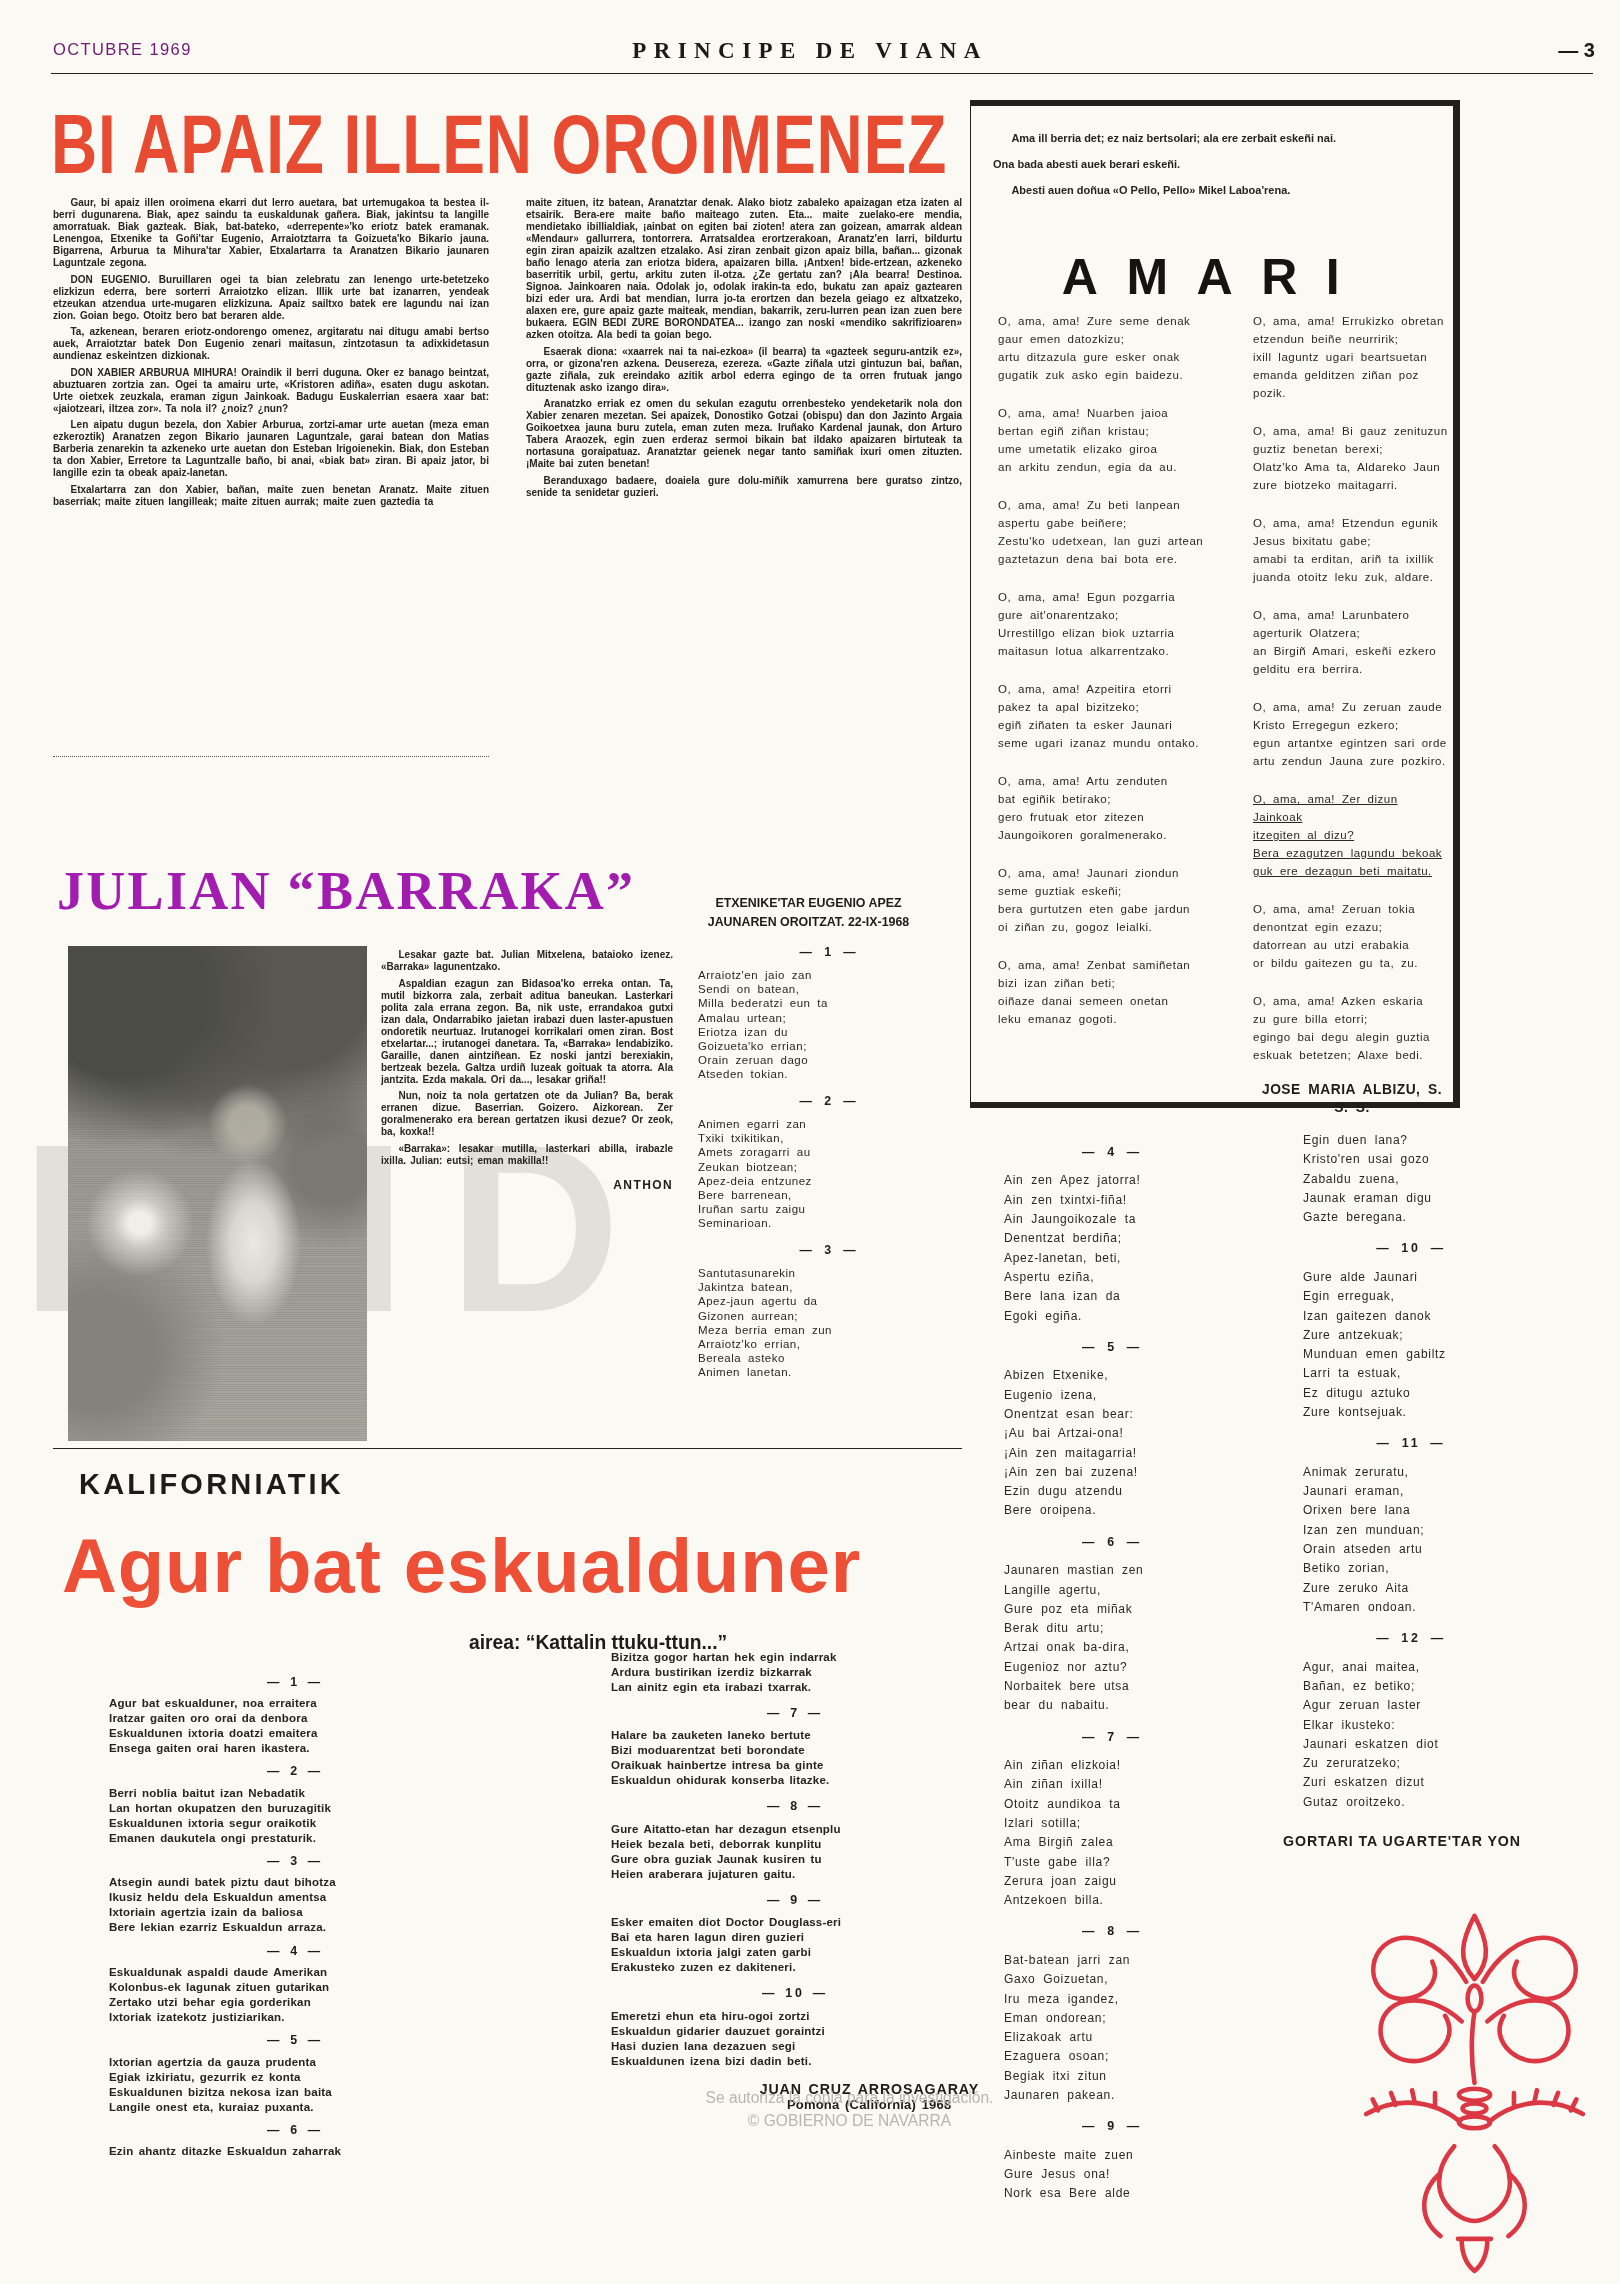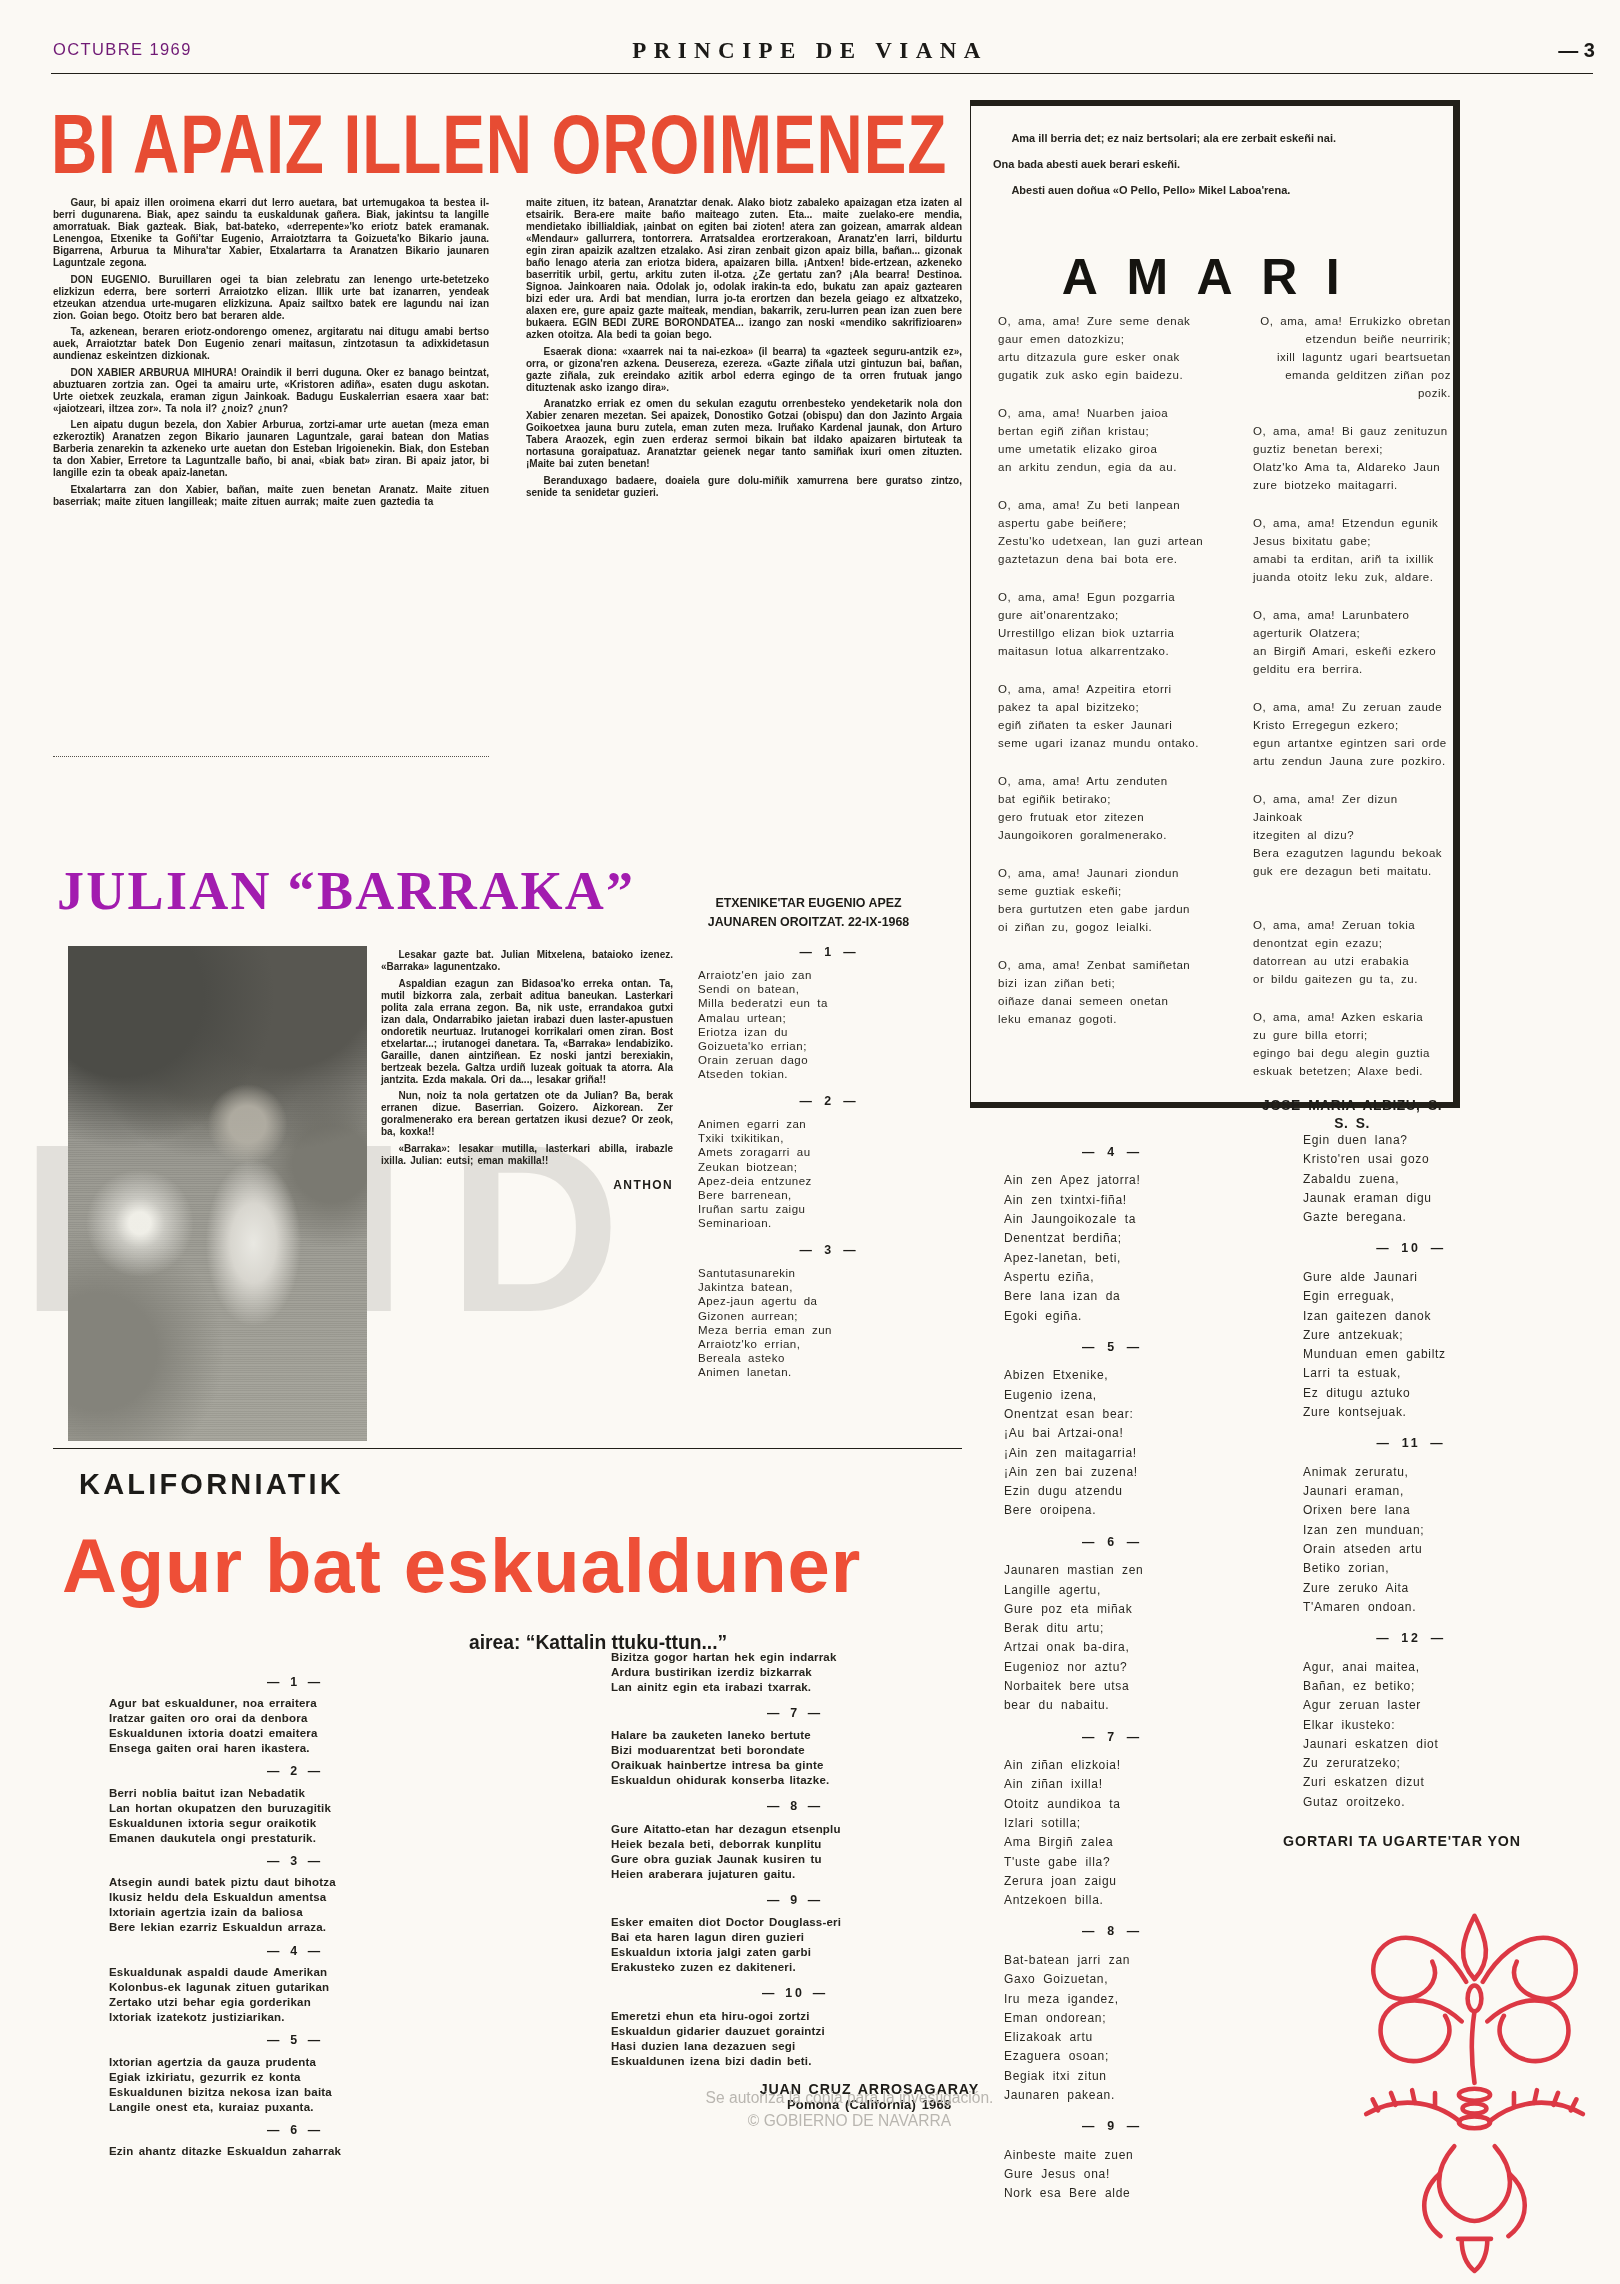--- a/index.html
+++ b/index.html
@@ -192,21 +192,21 @@
       </div>
     <div class="stanza">
         <div class="lines">O, ama, ama! Zenbat samiñetan
 bizi izan ziñan beti;
 oiñaze danai semeen onetan
 leku emanaz gogoti.</div>
       </div>
   </div>
 
   <div class="abs poem-light" style="left:1253px;top:312px;width:198px;">
-    <div class="stanza" style="margin-bottom:20px;text-align:right;">
+    <div class="stanza" style="margin-bottom:20px;">
         <div class="lines">O, ama, ama! Errukizko obretan
 etzendun beiñe neurririk;
 ixill laguntz ugari beartsuetan
 emanda gelditzen ziñan poz pozik.</div>
       </div>
     <div class="stanza" style="margin-bottom:20px;">
         <div class="lines">O, ama, ama! Bi gauz zenituzun
 guztiz benetan berexi;
 Olatz'ko Ama ta, Aldareko Jaun
 zure biotzeko maitagarri.</div>
@@ -222,21 +222,21 @@
 agerturik Olatzera;
 an Birgiñ Amari, eskeñi ezkero
 gelditu era berrira.</div>
       </div>
     <div class="stanza" style="margin-bottom:20px;">
         <div class="lines">O, ama, ama! Zu zeruan zaude
 Kristo Erregegun ezkero;
 egun artantxe egintzen sari orde
 artu zendun Jauna zure pozkiro.</div>
       </div>
-    <div class="stanza" style="margin-bottom:36px;">
+    <div class="stanza" style="margin-bottom:20px;text-decoration:underline;">
         <div class="lines">O, ama, ama! Zer dizun Jainkoak
 itzegiten al dizu?
 Bera ezagutzen lagundu bekoak
 guk ere dezagun beti maitatu.</div>
       </div>
     <div class="stanza" style="margin-bottom:20px;">
         <div class="lines">O, ama, ama! Zeruan tokia
 denontzat egin ezazu;
 datorrean au utzi erabakia
 or bildu gaitezen gu ta, zu.</div>

